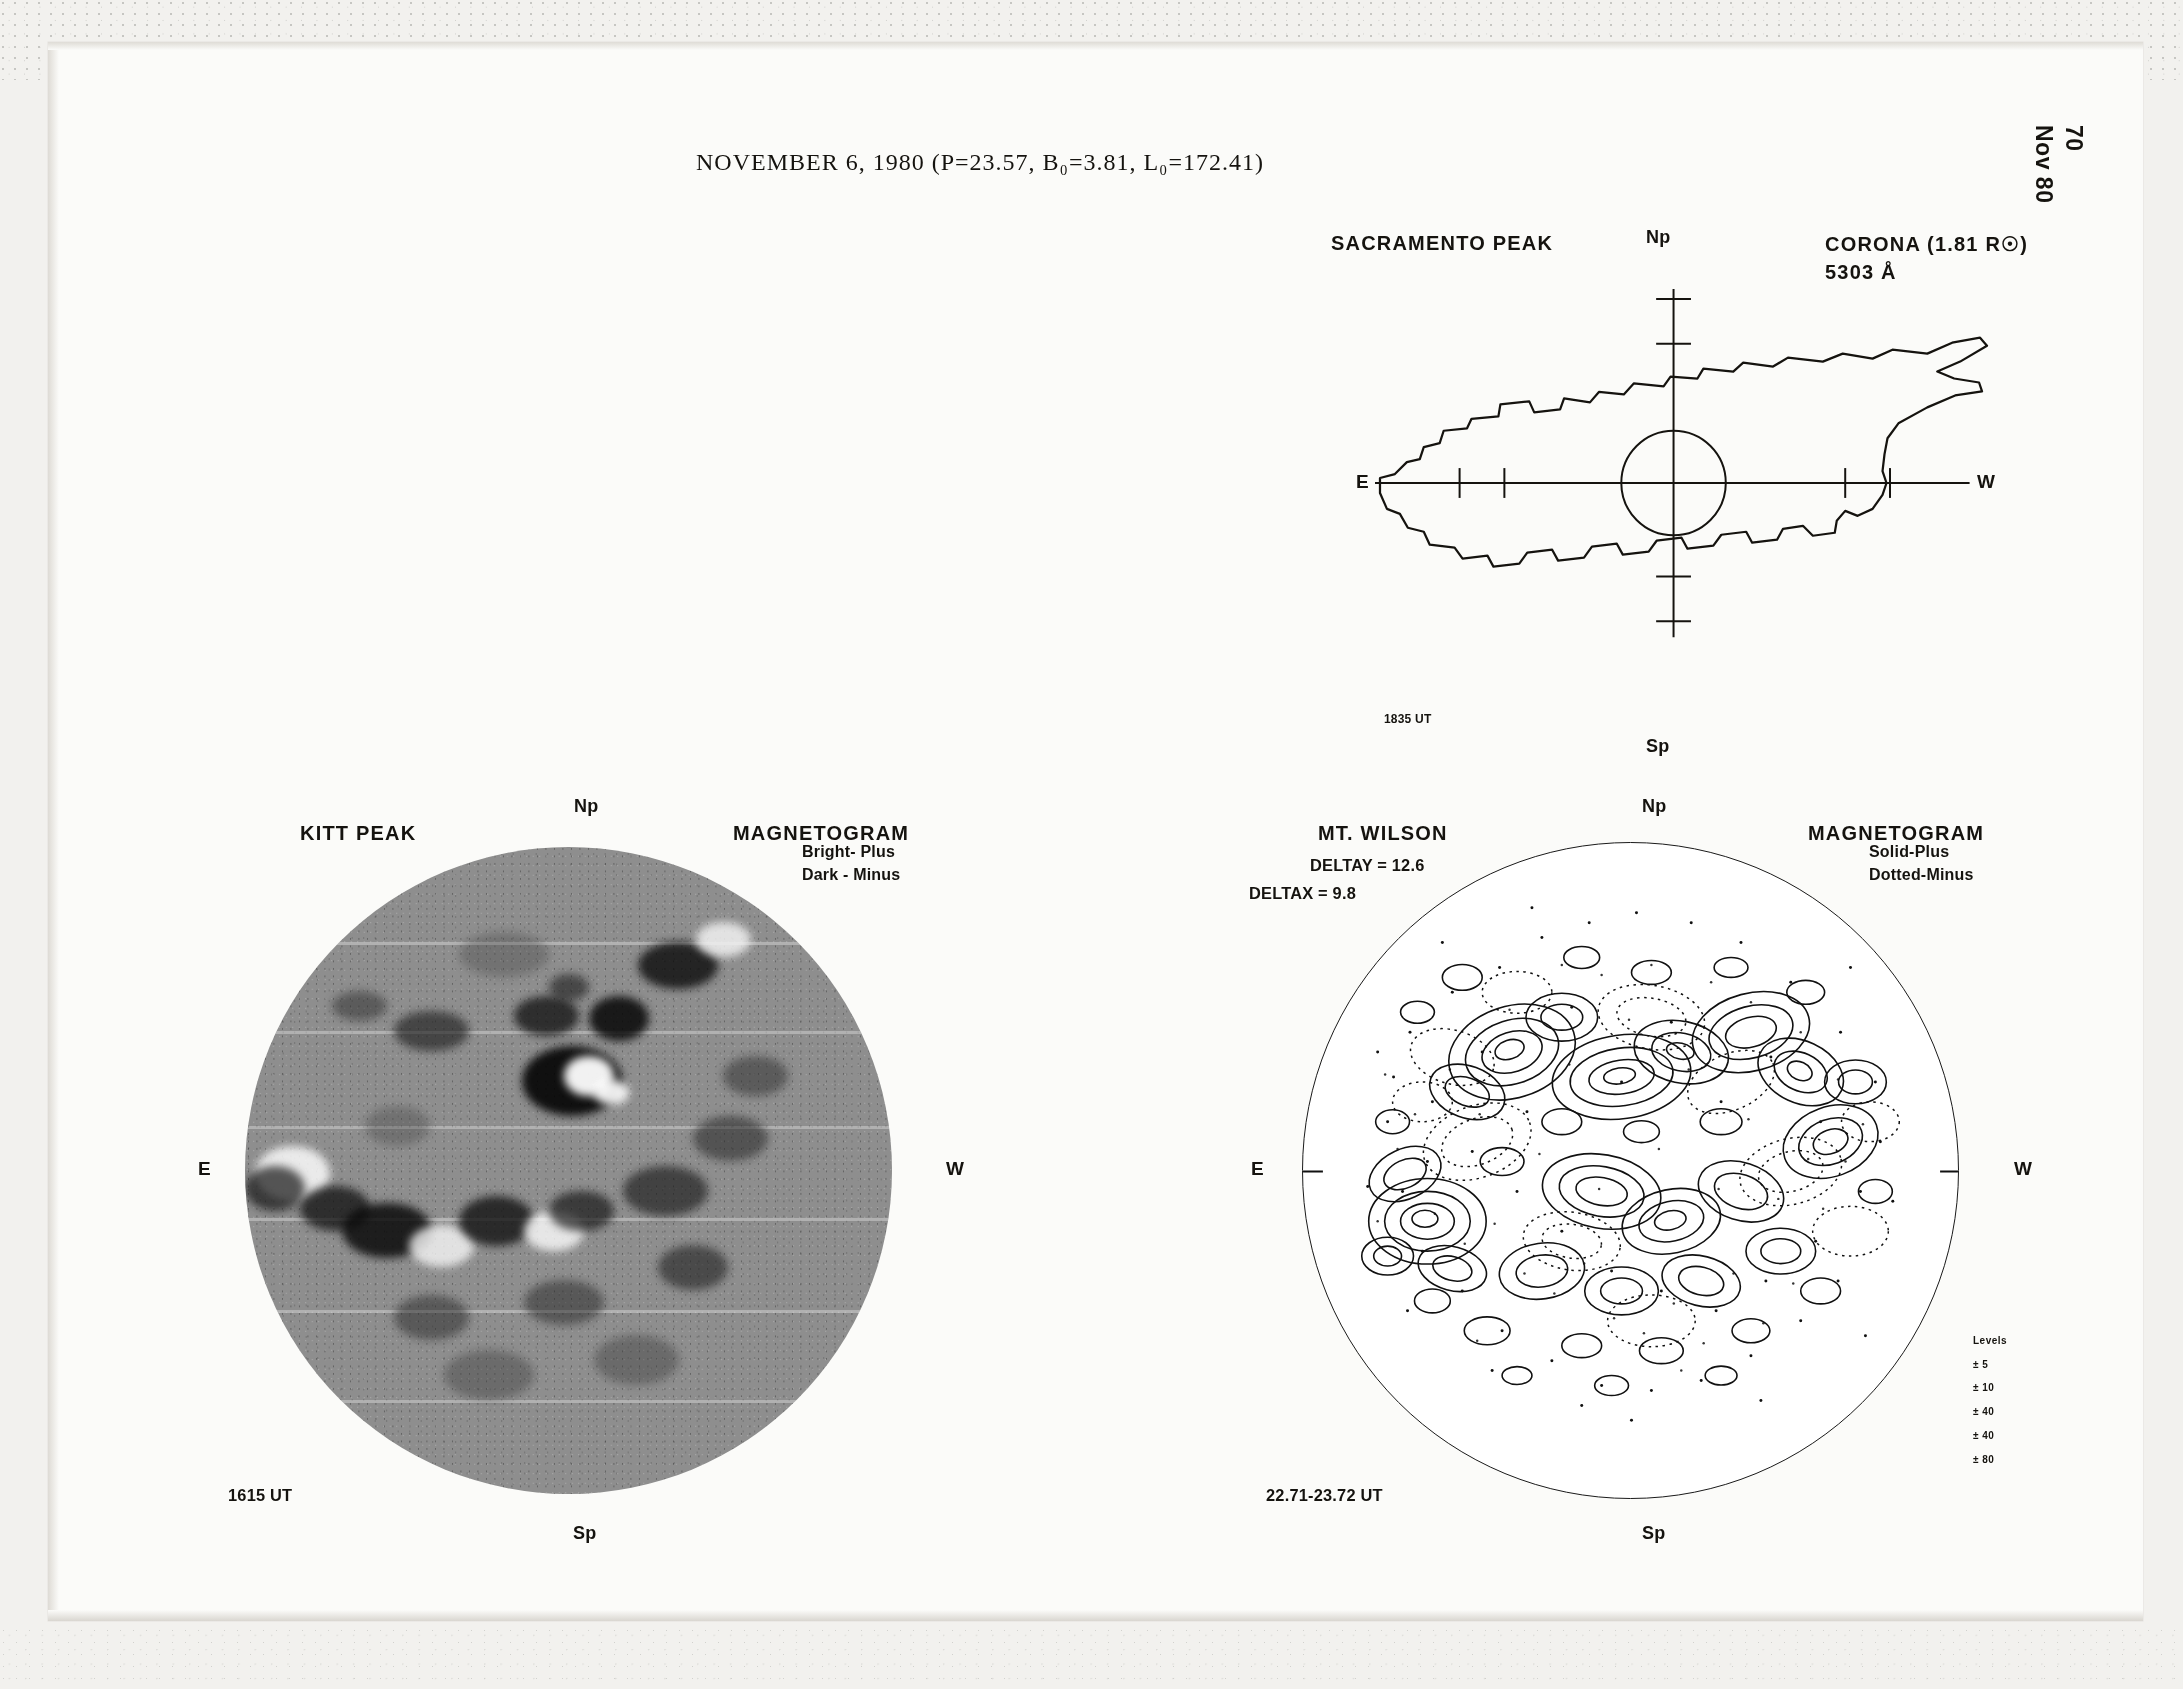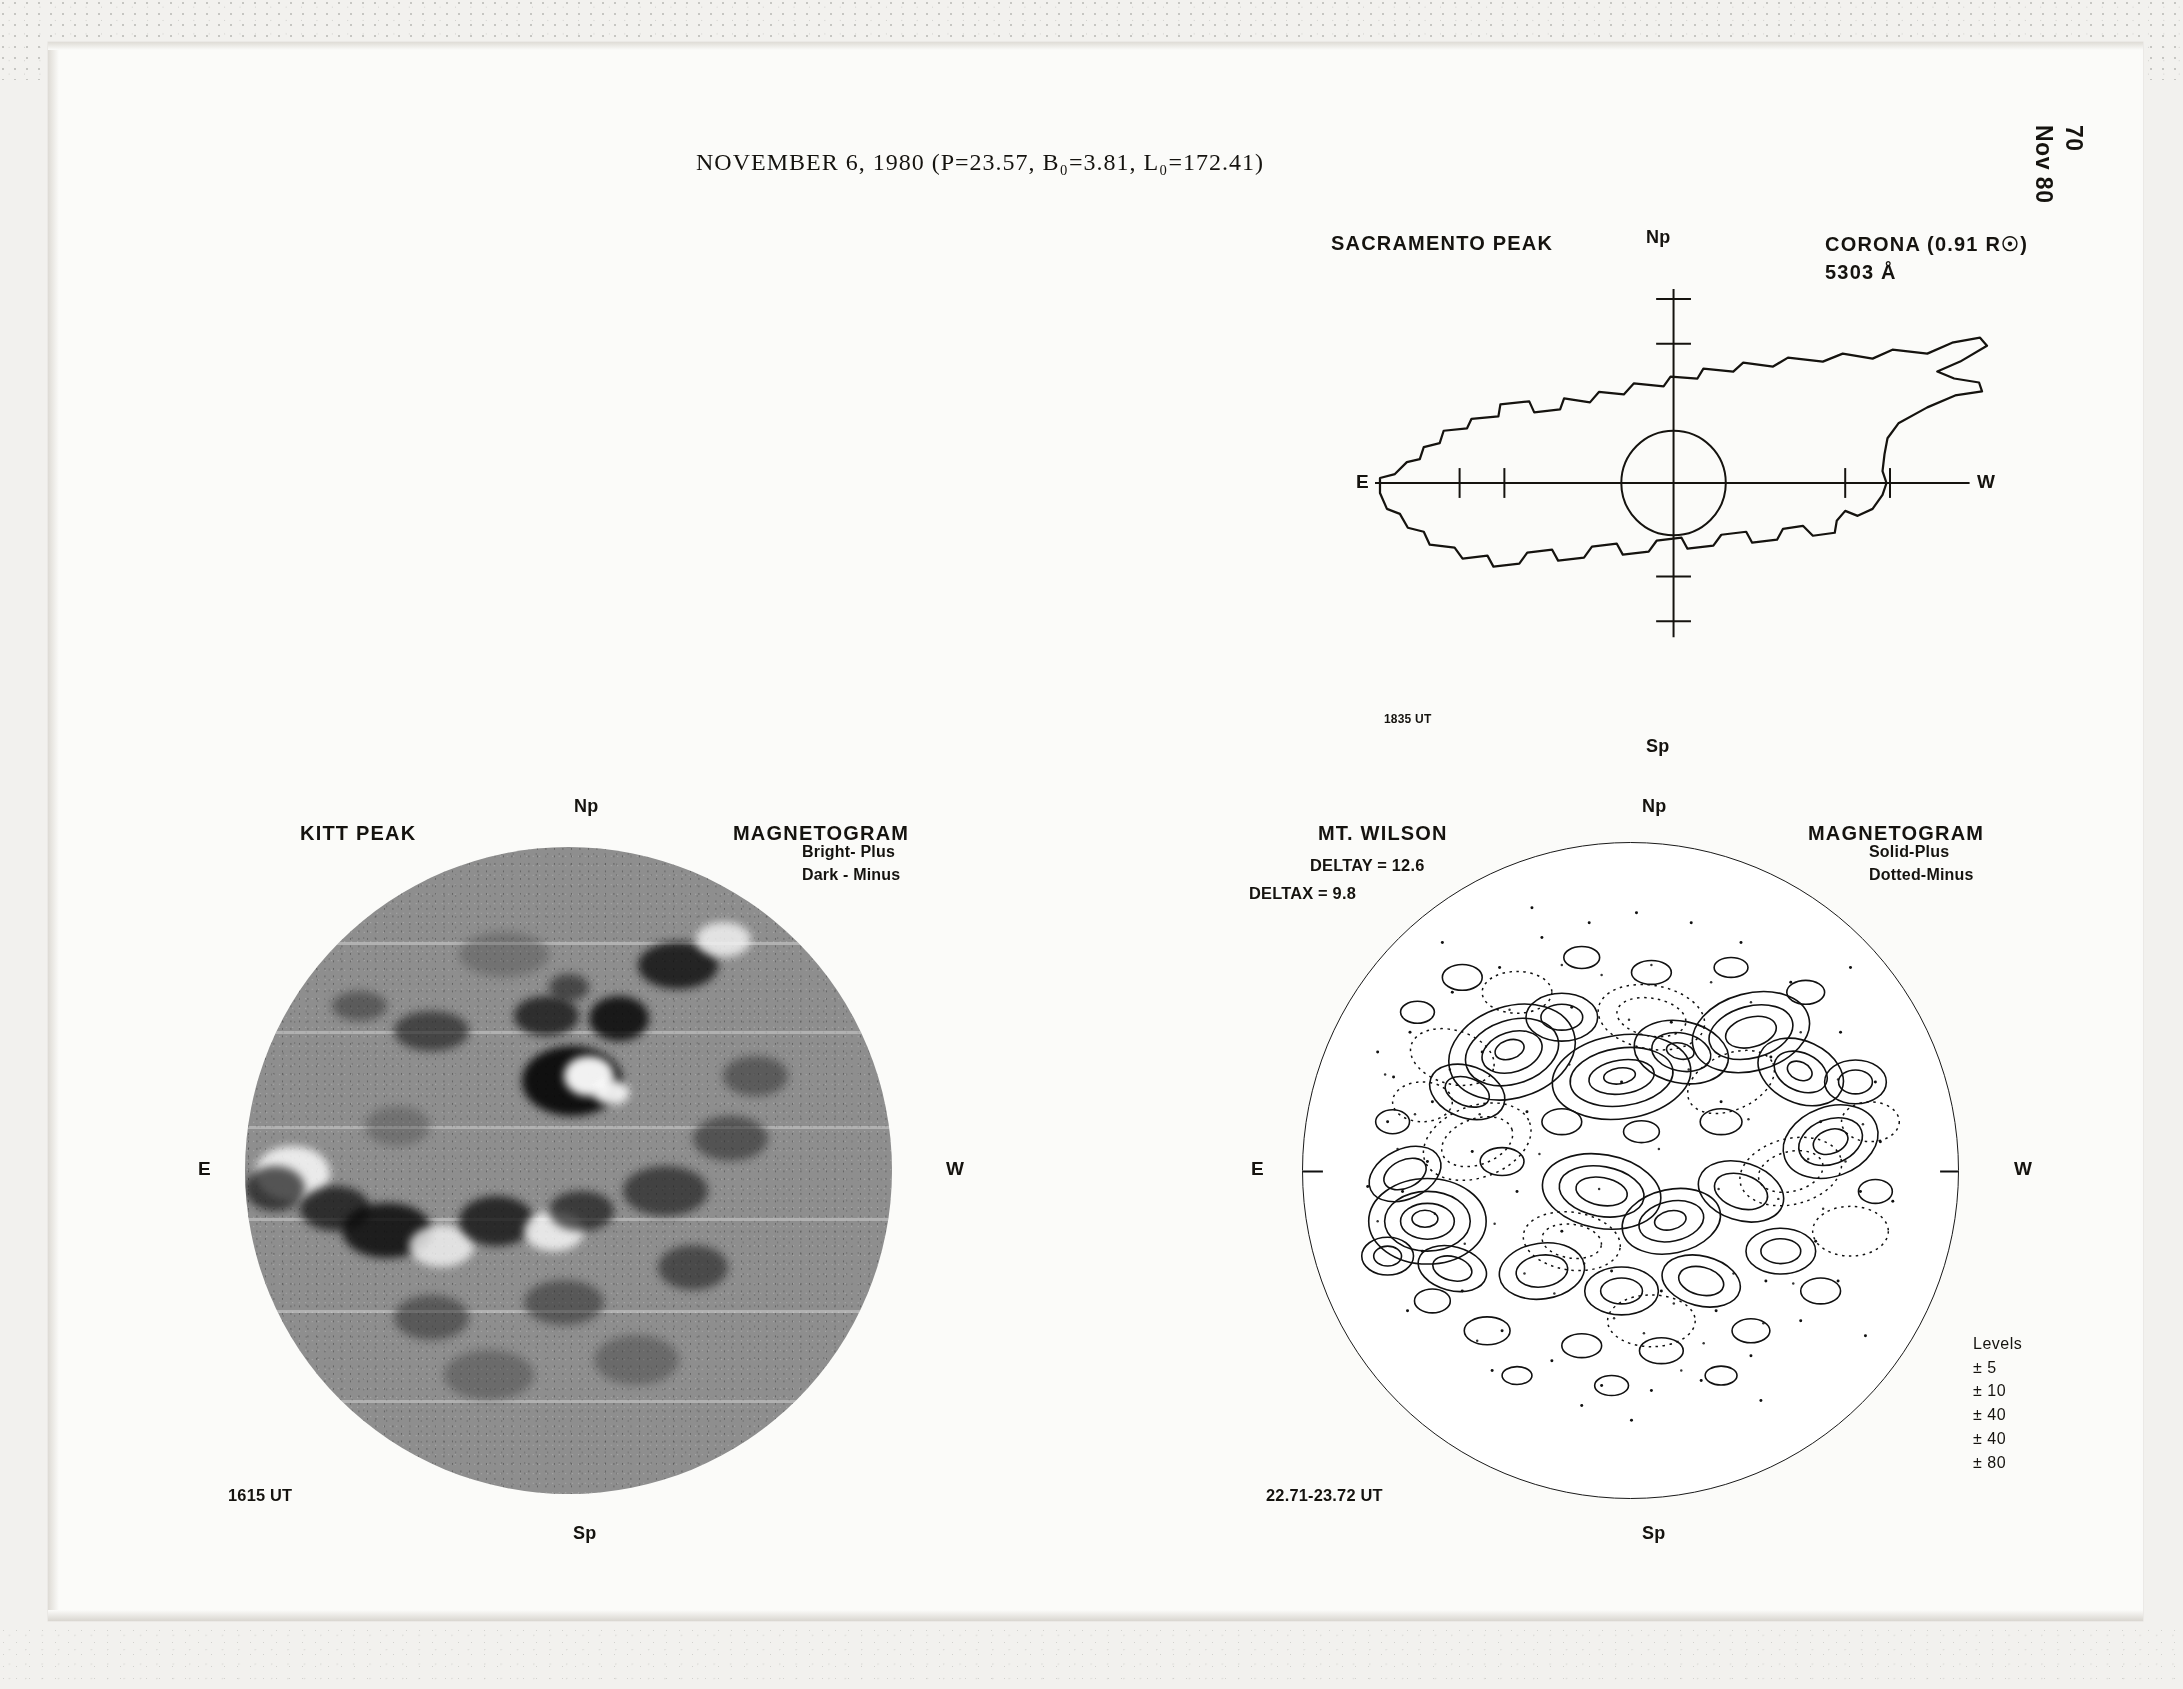--- a/index.html
+++ b/index.html
@@ -167,42 +167,42 @@
   }
   #mw-circle {
     position: absolute;
     inset: 0;
     border-radius: 50%;
     border: 1.5px solid #1a1a1a;
     background: #ffffff;
     overflow: hidden;
   }
 
-  .lvl-row { font-size: 16px; font-weight: 400; letter-spacing: 0.5px; }
+  .lvl-row { font-size: 10px; font-weight: 700; letter-spacing: 0.5px; }
 </style>
 </head>
 <body>
 
 <div id="page">
   <div id="scan-noise"></div>
   <div id="scan-noise2"></div>
   <div id="paper"></div>
   <div id="paper-edge-left"></div>
   <div id="paper-edge-top"></div>
   <div id="paper-edge-bottom"></div>
 </div>
 
 <div class="t" id="main-title">NOVEMBER 6,  1980   (P=23.57,  B₀=3.81,  L₀=172.41)</div>
 
 <div class="t" id="margin-label">70</div>
 <div class="t" id="margin-label2">Nov 80</div>
 
 <div class="t hdr" style="left:1331px; top:224px;">SACRAMENTO PEAK</div>
 <div class="t sml" style="left:1646px; top:227px; font-size:18px;">Np</div>
-<div class="t hdr" style="left:1825px; top:224px;">CORONA (0.91 R☉)</div>
+<div class="t hdr" style="left:1825px; top:224px;">CORONA (1.81 R☉)</div>
 <div class="t hdr" style="left:1825px; top:253px;">5303 Å</div>
 
 <div id="corona-panel">
   <svg id="corona-svg" width="637" height="408" viewBox="0 0 1280 820">
 
     <g stroke="#15130f" stroke-width="4" fill="none">
       <line x1="620" y1="20" x2="620" y2="720"></line>
       <line x1="20" y1="410" x2="1215" y2="410"></line>
 
       <line x1="585" y1="40" x2="655" y2="40"></line>

